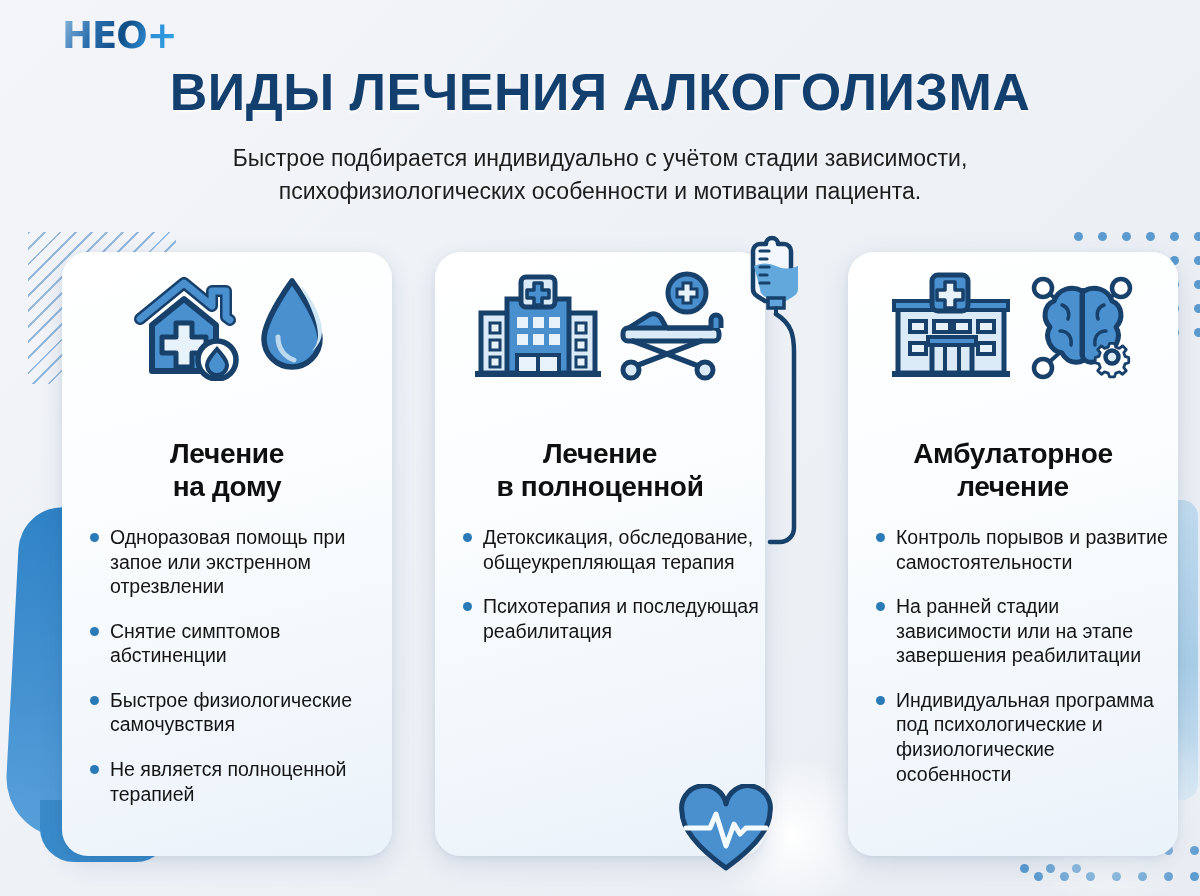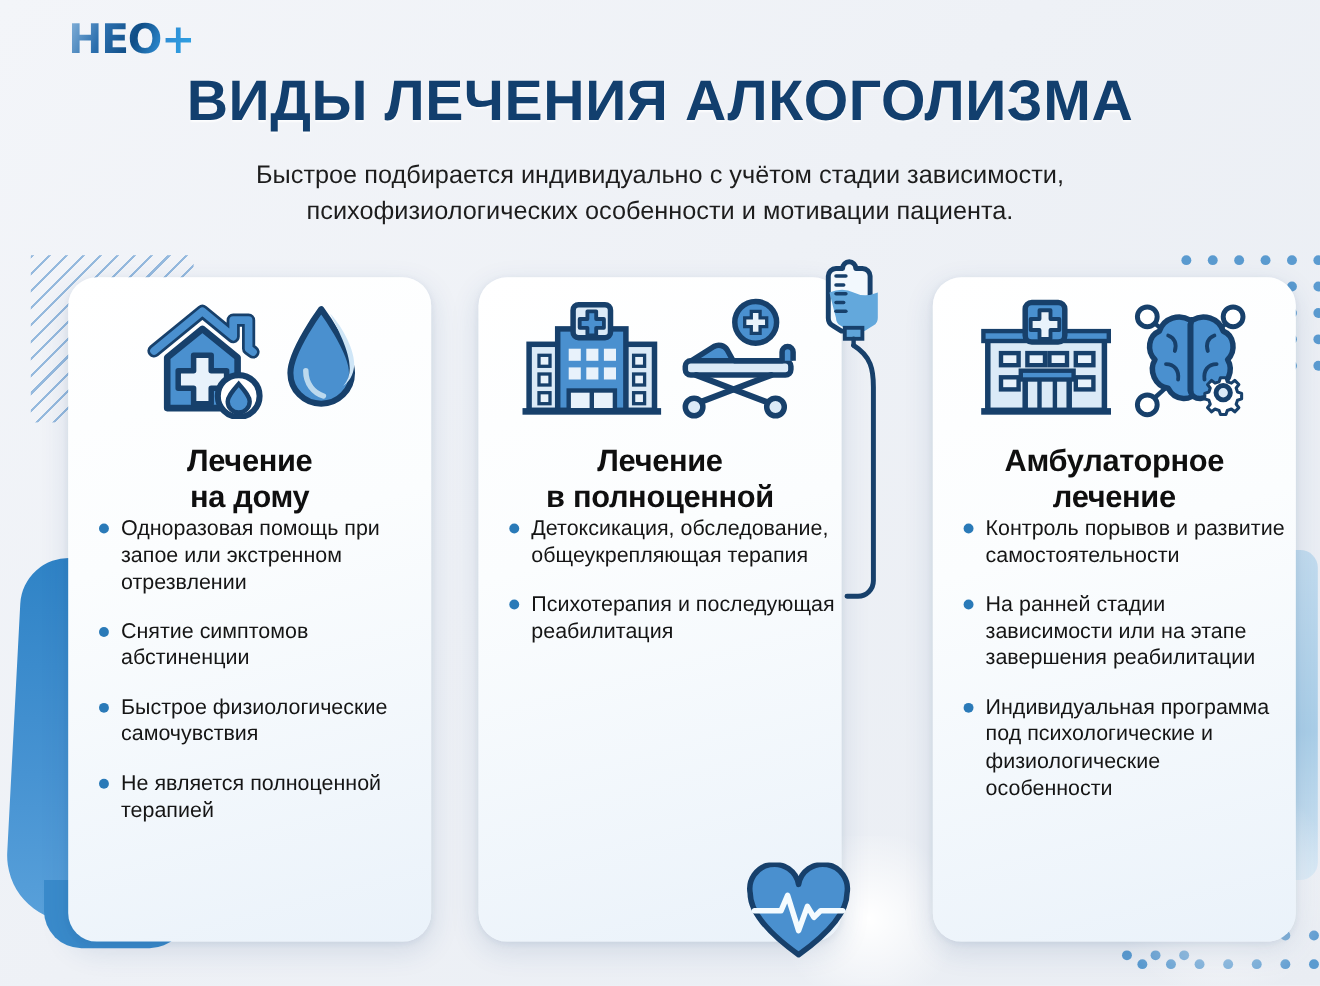--- a/index.html
+++ b/index.html
@@ -80,23 +80,23 @@
   }
   #card1{left:62px;}
   #card2{left:435px;}
   #card3{left:848px;}
 
   .icons{height:150px;display:flex;align-items:center;justify-content:center;gap:12px;}
   .icons svg{display:block;}
 
   .c-title{
     text-align:center;font-size:28px;font-weight:bold;color:#0f0f0f;
-    line-height:1.18;letter-spacing:-.3px;
-  }
-  .bullets{padding:0 3px 0 28px;list-style:none;}
+    line-height:1.18;letter-spacing:-.3px;margin-top:35px;
+  }
+  .bullets{margin-top:22px;padding:0 3px 0 28px;list-style:none;}
   .bullets li{
     position:relative;padding-left:20px;margin-bottom:20px;
     font-size:19.5px;line-height:1.26;color:#151515;
   }
   .bullets li::before{
     content:"";position:absolute;left:0;top:8px;
     width:9px;height:9px;border-radius:50%;background:#2a7ab8;
   }
 
   

